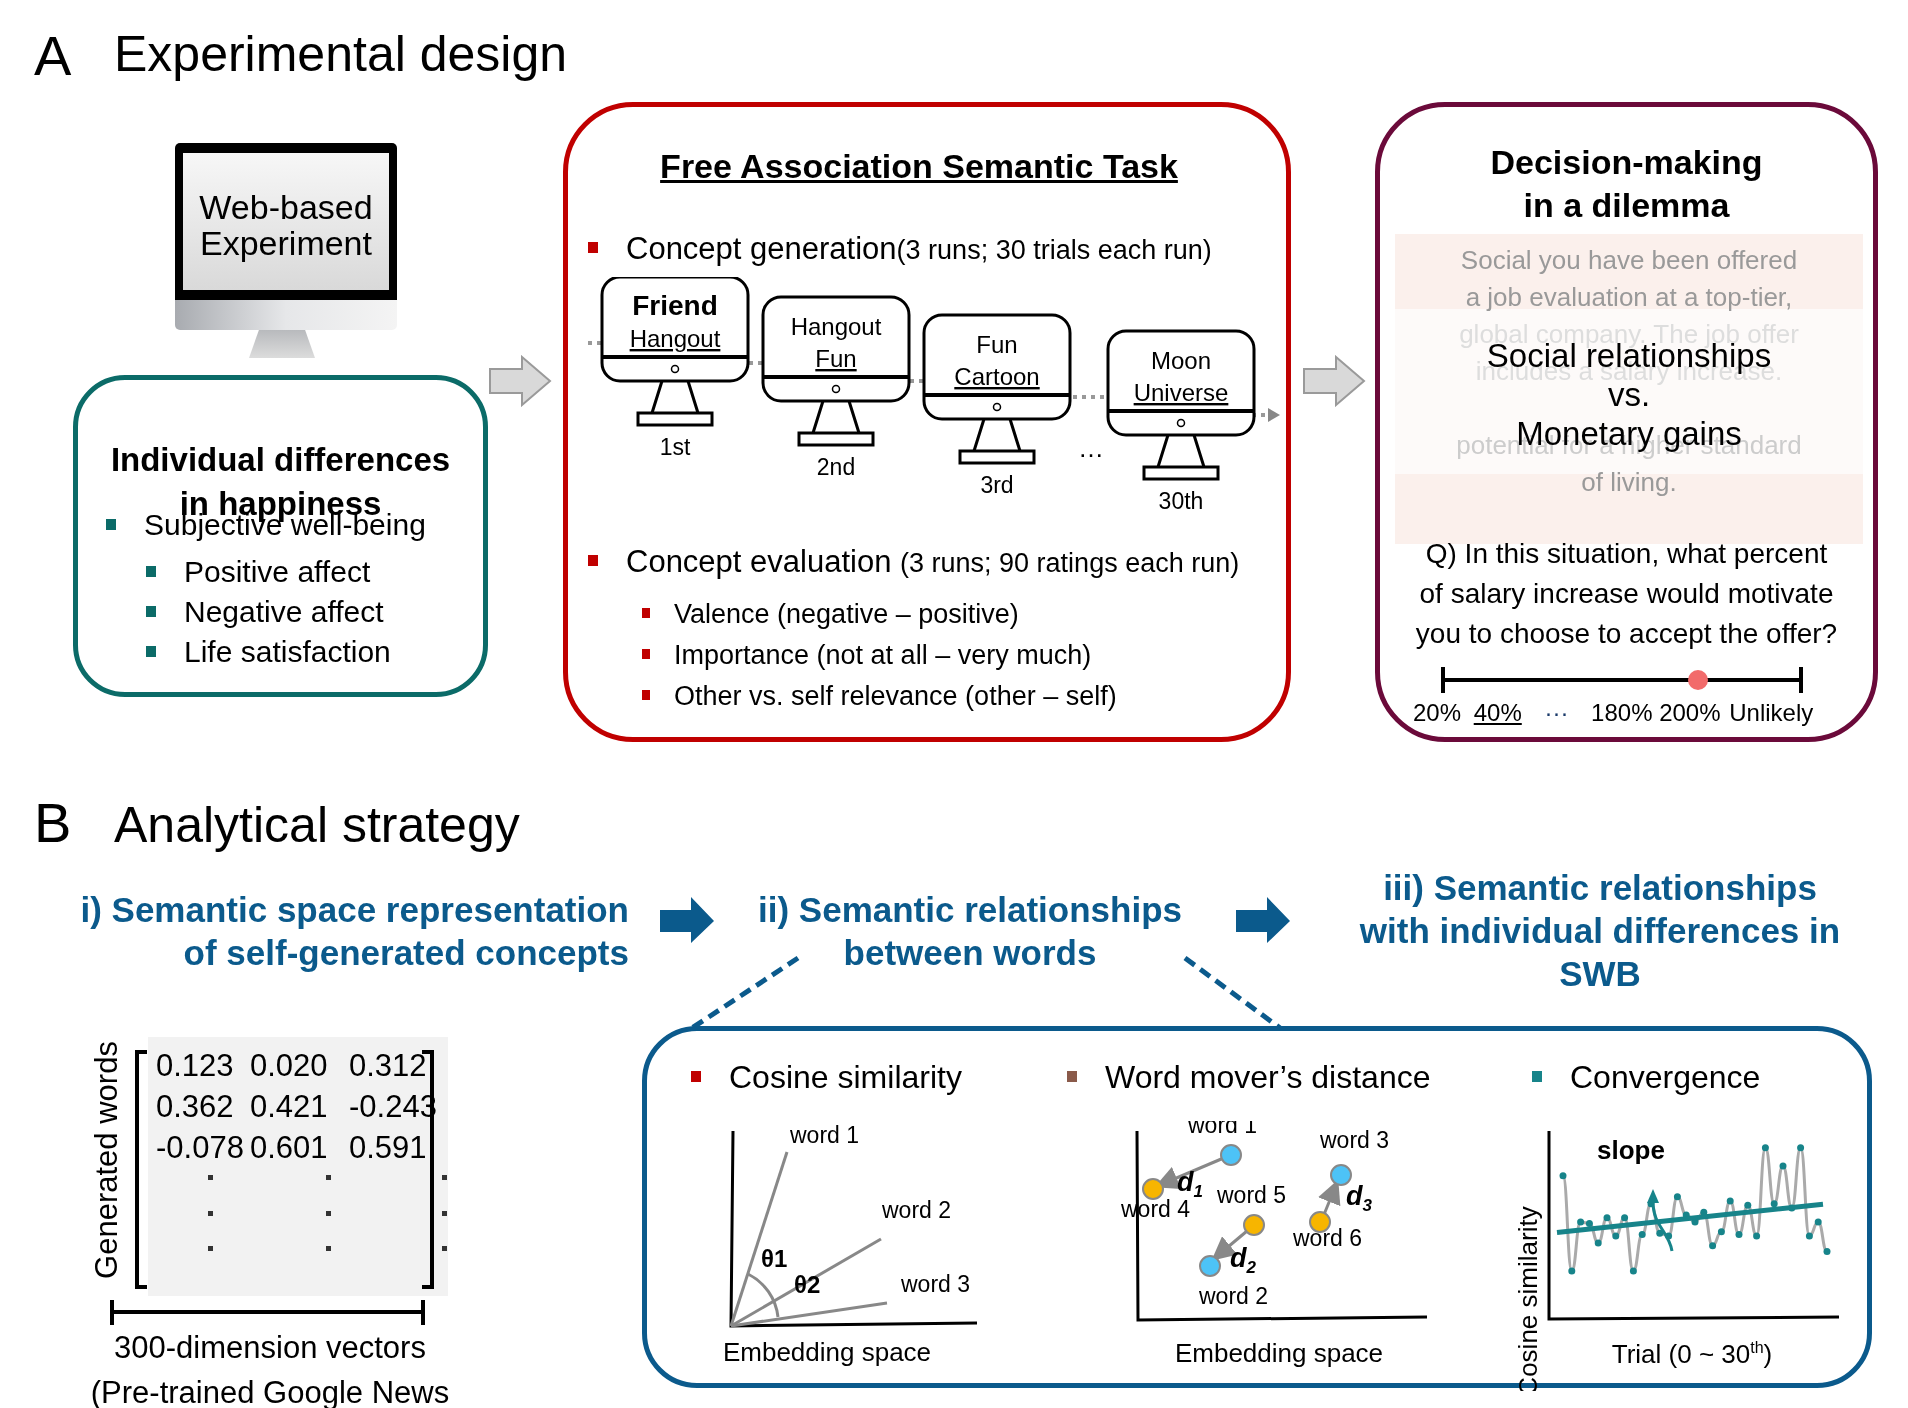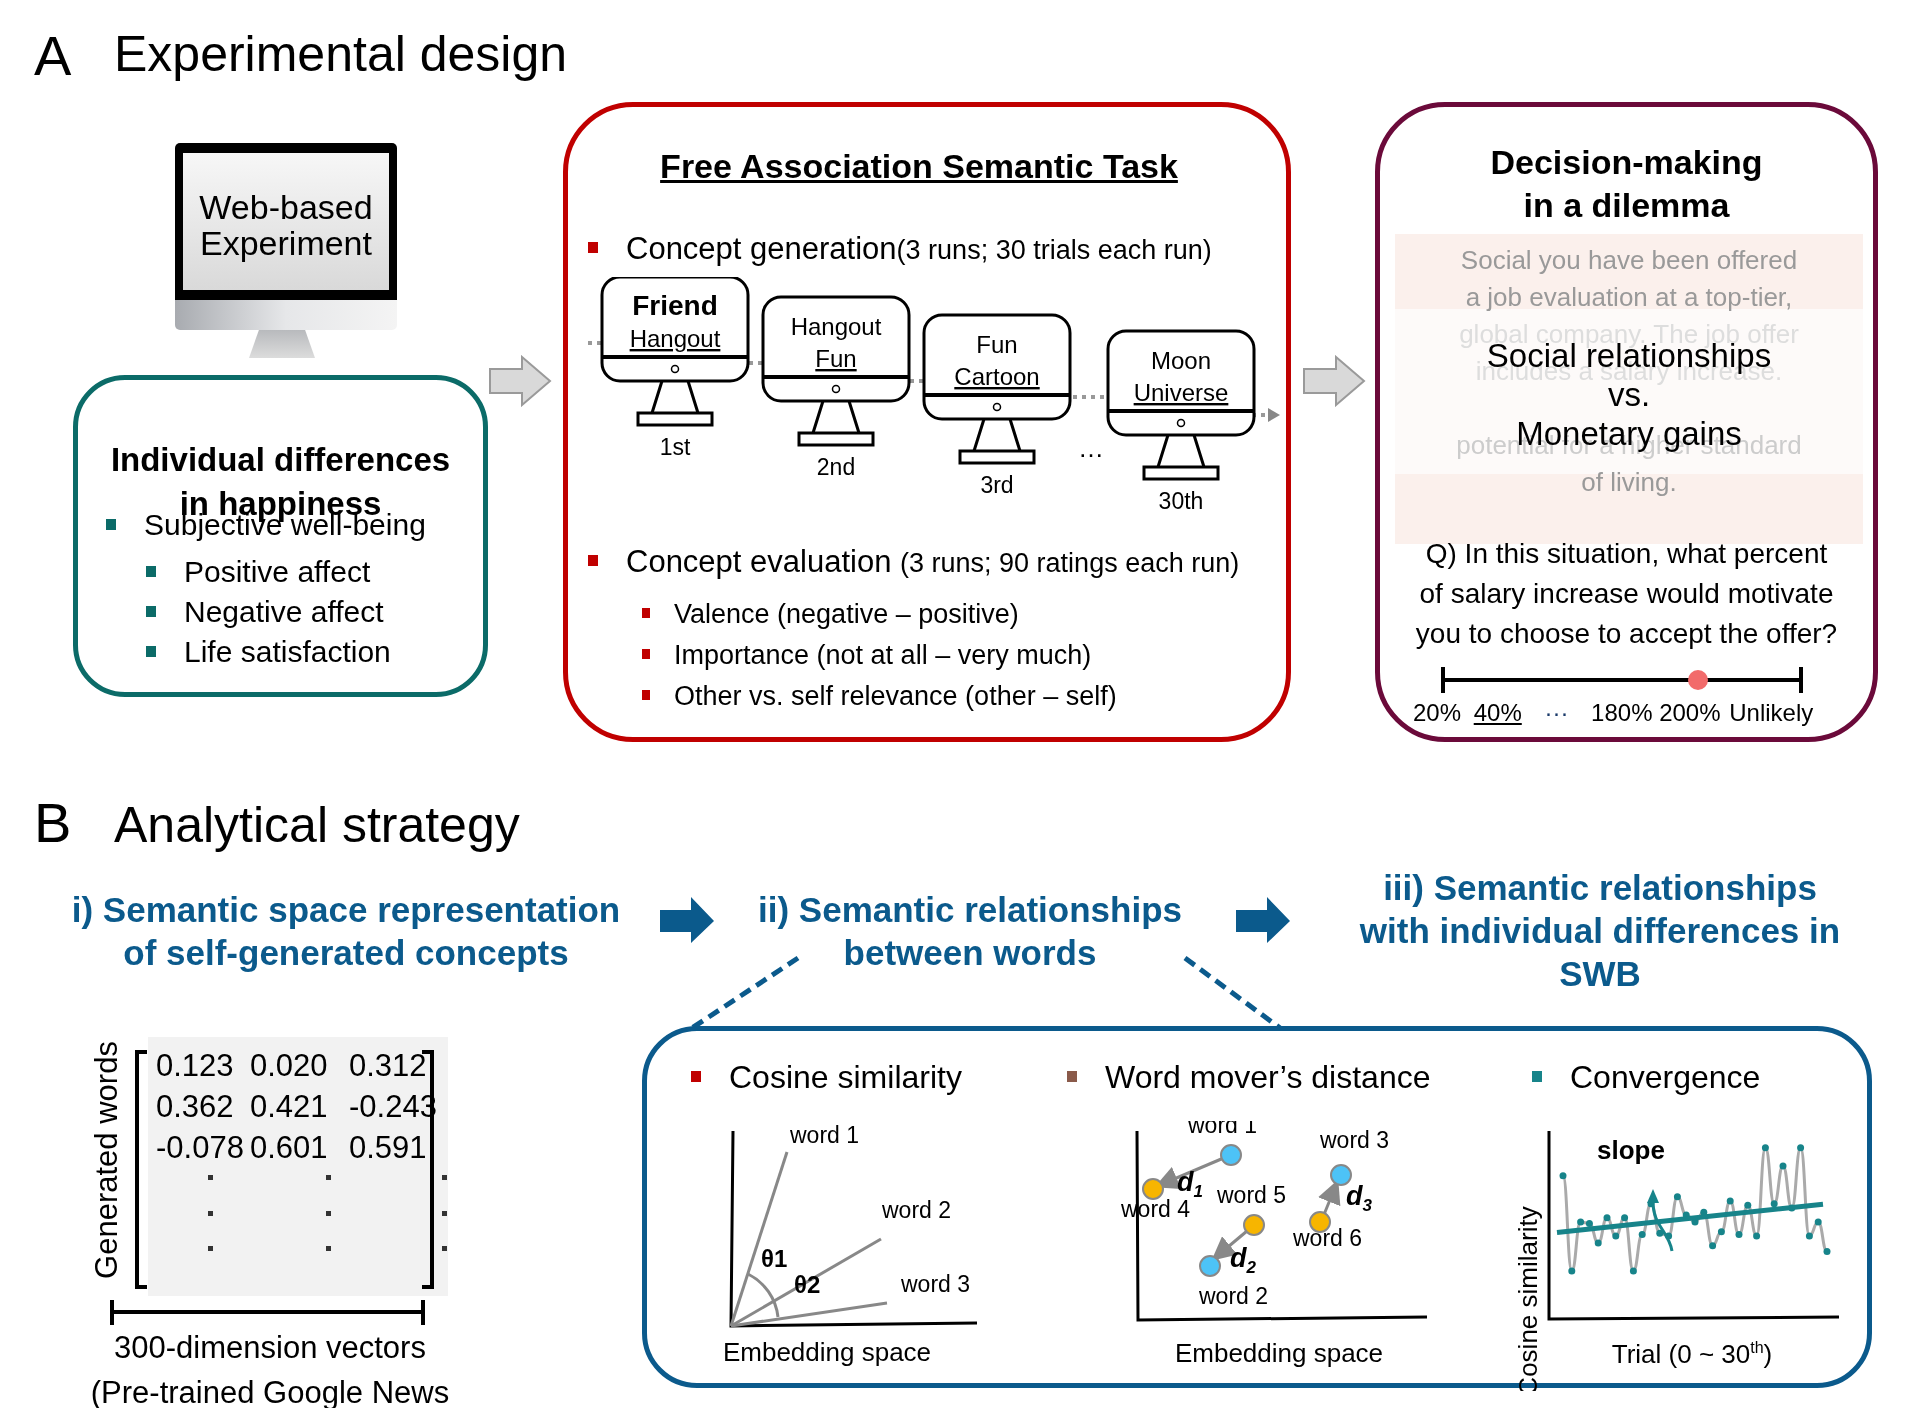--- a/index.html
+++ b/index.html
@@ -170,21 +170,21 @@
     <span style="margin-left:16px;color:#1a3a6a;">···</span>
     <span style="margin-left:16px;">180%</span>
     <span style="margin-left:0;">200%</span>
     <span style="margin-left:2px;">Unlikely</span>
   </div>
 </div>
 
 <div class="abs sec-letter" style="left:34px;top:795px;">B</div>
 <div class="abs sec-title" style="left:114px;top:800px;">Analytical strategy</div>
 
-<div class="abs step-title" style="left:46px;top:888px;width:600px;">
+<div class="abs step-title" style="left:29px;top:888px;width:600px;text-align:right;">
   <div>i) Semantic space representation</div>
   <div>of self-generated concepts</div>
 </div>
 <div class="abs step-title" style="left:690px;top:888px;width:560px;">
   <div>ii) Semantic relationships</div>
   <div>between words</div>
 </div>
 <div class="abs step-title" style="left:1300px;top:866px;width:600px;">
   <div>iii) Semantic relationships</div>
   <div>with individual differences in</div>

